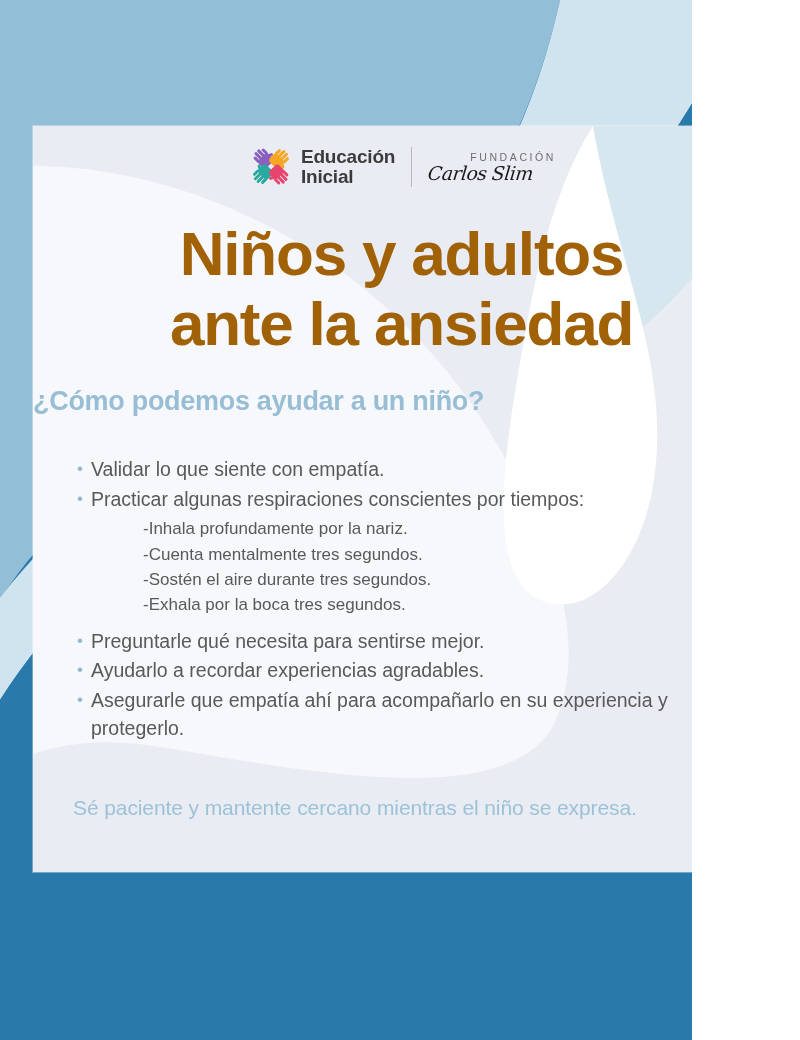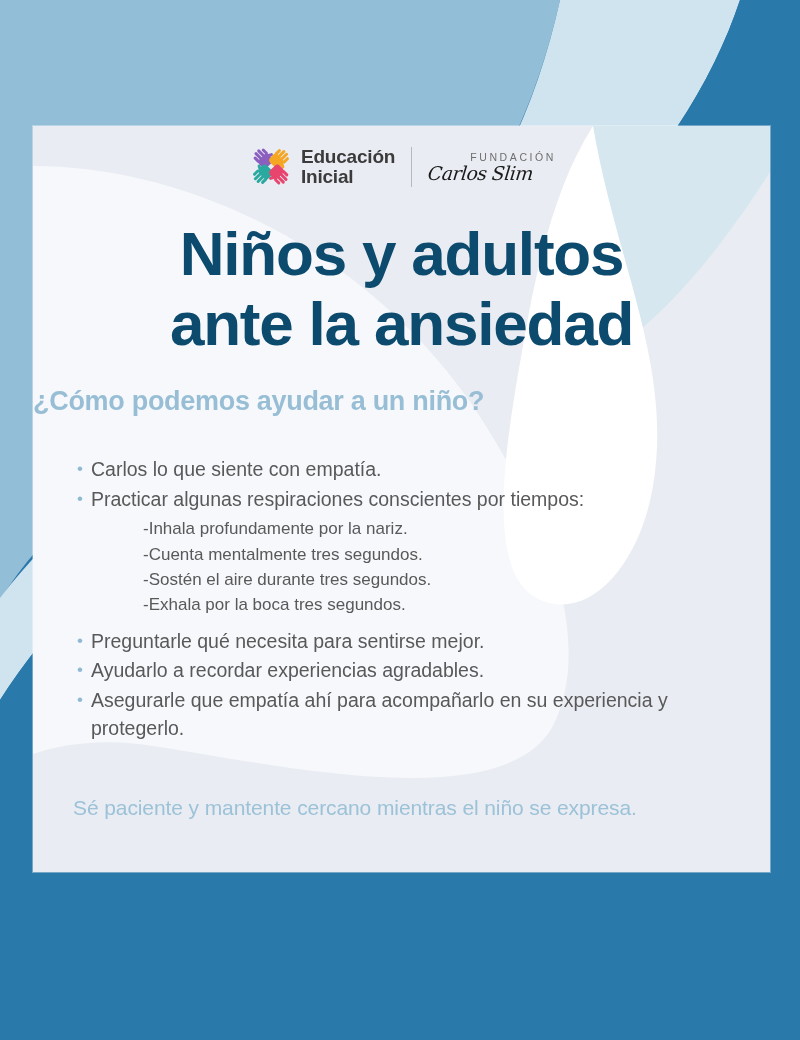--- a/index.html
+++ b/index.html
@@ -6,21 +6,21 @@
     margin: 0;
     padding: 0;
     background: #ffffff;
   }
   body {
     font-family: "Liberation Sans", sans-serif;
   }
 
   #poster {
     position: relative;
-    width: 800px;
+    width: 692px;
     height: 1040px;
     overflow: hidden;
     background: #2a79ab;
   }
 
   
   .bg-layer {
     position: absolute;
     top: 0;
     left: 0;
@@ -114,21 +114,21 @@
 
   
   .title {
     position: absolute;
     left: 0;
     top: 93px;
     width: 737px;
     text-align: center;
     font-size: 62px;
     font-weight: bold;
-    color: #0c4a6e;
+    color: #a16207;
     line-height: 1.13;
     letter-spacing: -1.2px;
   }
   .subtitle {
     position: absolute;
     left: 0;
     top: 260px;
     width: 737px;
     font-size: 27px;
     font-weight: bold;
@@ -287,21 +287,21 @@
         <div>Niños y adultos</div>
         <div>ante la ansiedad</div>
       </div>
 
       <div class="subtitle">¿Cómo podemos ayudar a un niño?</div>
 
       <div class="list">
 
         <div class="bullet-row">
           <span class="bullet-dot">•</span>
-          <span class="bullet-text">Carlos lo que siente con empatía.</span>
+          <span class="bullet-text">Validar lo que siente con empatía.</span>
         </div>
 
         <div class="bullet-row">
           <span class="bullet-dot">•</span>
           <span class="bullet-text">Practicar algunas respiraciones conscientes por tiempos:</span>
         </div>
         <div class="subitems gap-after">
           <div class="subitem">-Inhala profundamente por la nariz.</div>
           <div class="subitem">-Cuenta mentalmente tres segundos.</div>
           <div class="subitem">-Sostén el aire durante tres segundos.</div>

